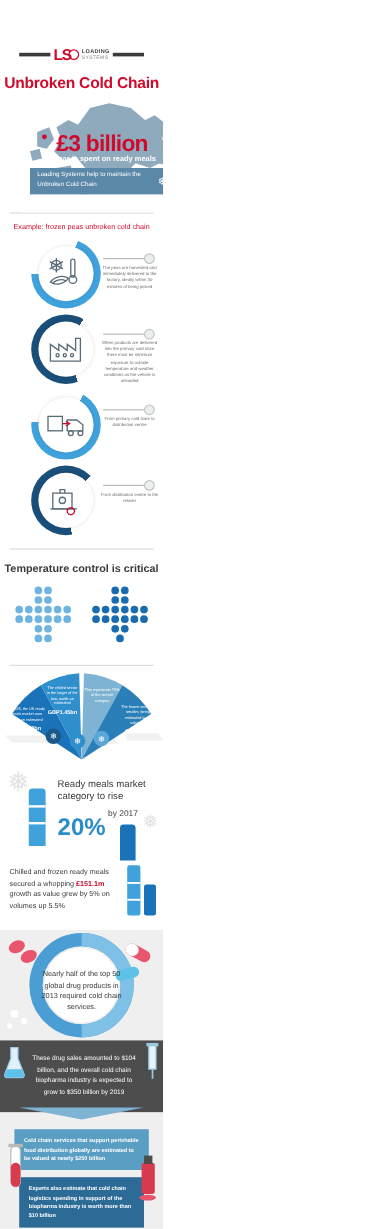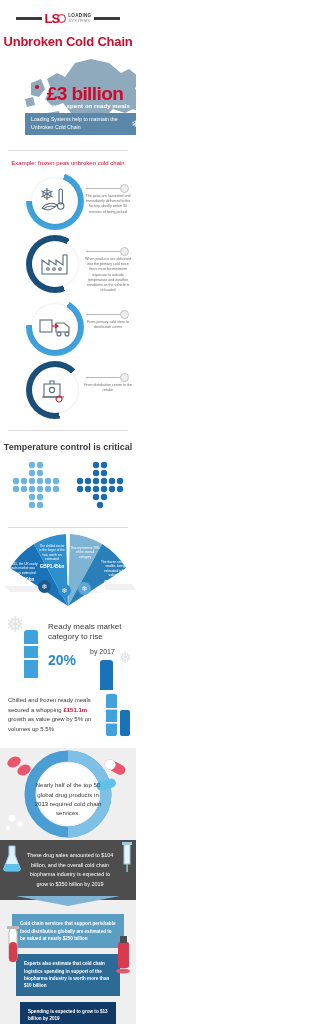--- a/index.html
+++ b/index.html
@@ -8,21 +8,21 @@
     font-family:"Liberation Sans", sans-serif;
     background:#ffffff;
     width:136px;
     height:1024px;
     overflow:hidden;
     position:relative;
   }
   .infographic { width:136px; position:relative; }
 
   
-  .header { background:#ffffff; padding:12px 0 6px; text-align:center; }
+  .header { background:#ffffff; padding:12px 0 6px; text-align:center;margin-top:27px; }
   .logo-row { display:flex; align-items:center; justify-content:center; gap:3px; }
   .logo-rule { height:3px; background:#3a3a3a; flex:0 0 26px; }
   .logo-mark { display:flex; align-items:center; gap:2px; }
   .logo-ls { color:#cf0a2c; font-size:13px; font-weight:bold; letter-spacing:-1px; line-height:1; }
   .logo-circ { width:9px; height:9px; border:1.4px solid #cf0a2c; border-radius:50%; display:inline-block; margin-left:-4px; }
   .logo-txt { text-align:left; line-height:1.05; }
   .logo-txt .l1 { font-size:4.6px; color:#3a3a3a; font-weight:bold; letter-spacing:.3px; }
   .logo-txt .l2 { font-size:4.2px; color:#888; letter-spacing:.3px; }
   .main-title { color:#cf0a2c; font-size:13px; font-weight:bold; margin-top:9px; letter-spacing:-.2px; }
 
@@ -66,21 +66,21 @@
   .fan { position:relative; height:80px; overflow:hidden; }
   .fan-label { position:absolute; font-size:3.2px; color:#ffffff; line-height:1.4; text-align:center; }
   .fan-val { font-size:4.6px; font-weight:bold; display:block; margin-top:2px; }
   .snowbadge { position:absolute; width:13px; height:13px; border-radius:50%;
                display:flex; align-items:center; justify-content:center; font-size:7px; color:#ffffff; }
 
   
   .ready { position:relative; height:78px; padding:8px 0; }
   .ready-h { position:absolute; left:48px; top:14px; width:86px; font-size:8px;
              color:#3a3a3a; line-height:1.25; }
-  .ready-pct { position:absolute; left:48px; top:44px; font-size:14px; font-weight:bold; color:#2a8cc8; }
+  .ready-pct { position:absolute; left:48px; top:44px; font-size:20px; font-weight:bold; color:#2a8cc8; }
   .ready-by { position:absolute; left:90px; top:40px; font-size:7px; color:#3a3a3a; }
   .bar-a { position:absolute; left:24px; top:22px; width:14px; height:48px; background:#3fa2dd; border-radius:3px 3px 0 0; }
   .bar-a .seg { position:absolute; left:0; right:0; height:1.5px; background:#ffffff; }
   .bar-b { position:absolute; left:100px; top:52px; width:13px; height:30px; background:#1a72b8; border-radius:3px 3px 0 0; }
   .flake { position:absolute; color:#e4e4e4; }
 
   
   .chilled { position:relative; padding:10px 8px 14px; min-height:60px; }
   .chilled p { font-size:6px; color:#3a3a3a; line-height:1.6; width:94px; }
   .chilled b { color:#cf0a2c; }

